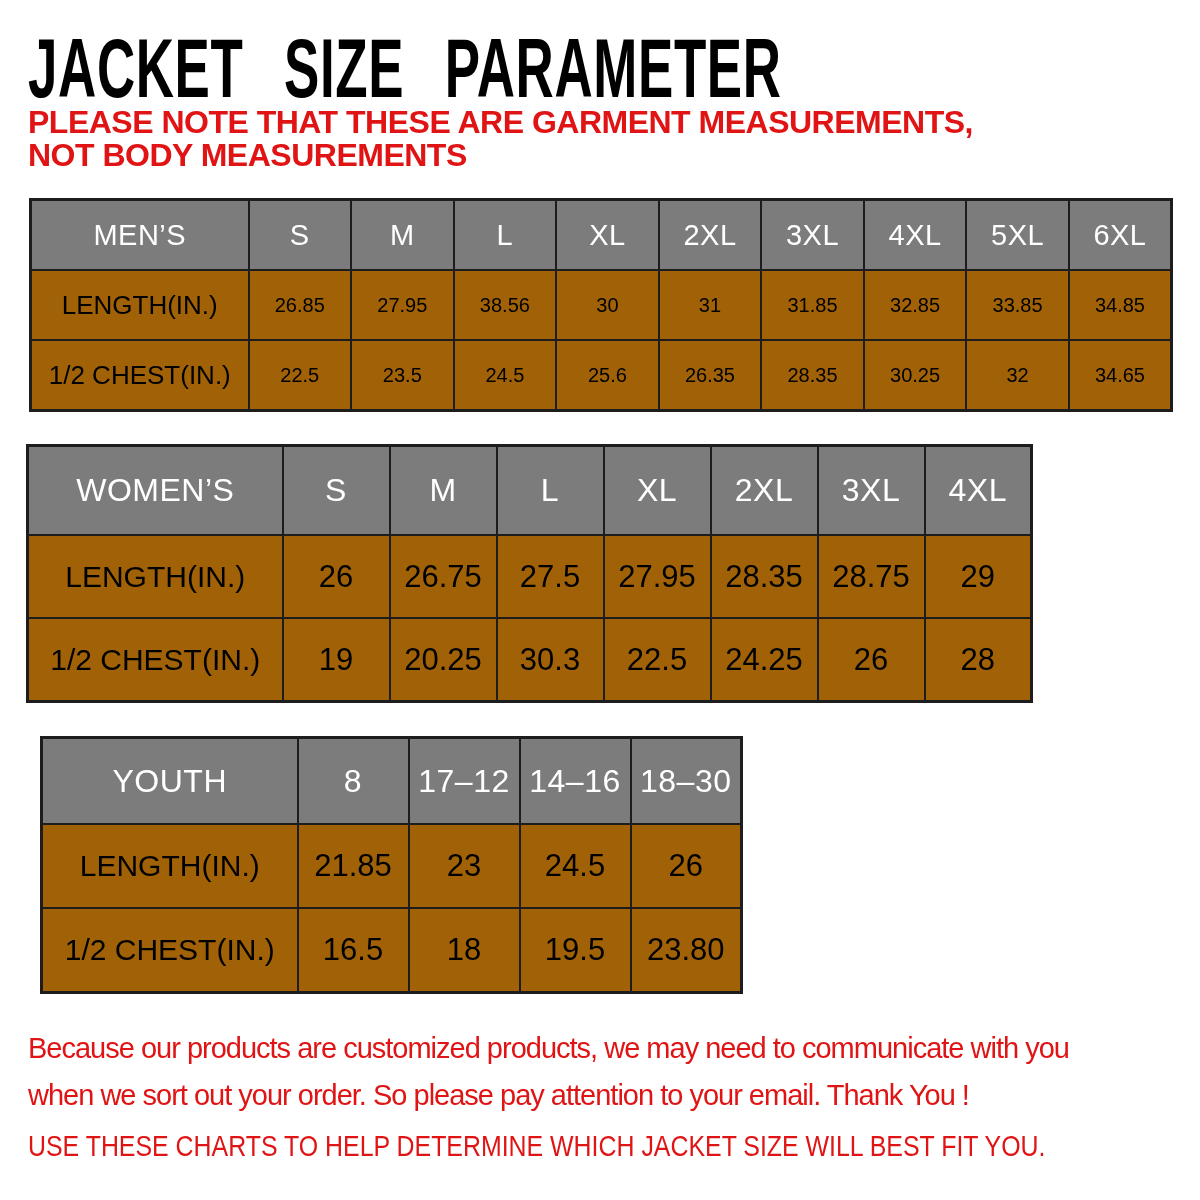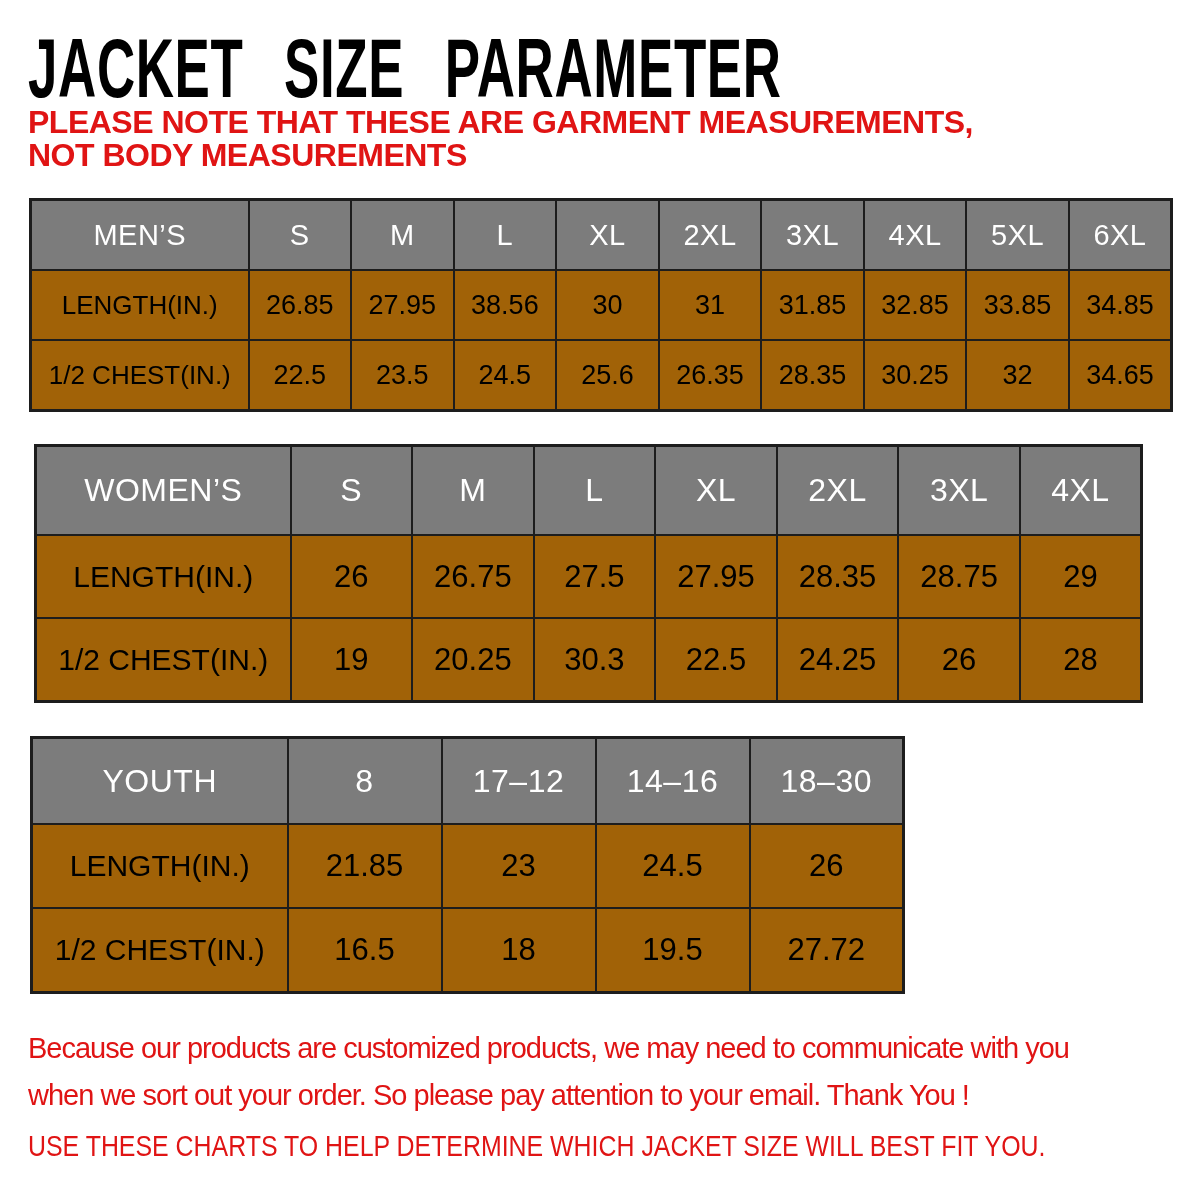--- a/index.html
+++ b/index.html
@@ -38,30 +38,30 @@
     padding:0;overflow:hidden;white-space:nowrap;
   }
   thead th{
     background:var(--gray);color:#fff;
     font-weight:400;letter-spacing:0.5px;
   }
   
   .t-mens{left:29px;top:198px;width:1144px;}
   .t-mens col:first-child{width:218px;}
   .t-mens th{height:68px;font-size:29px;}
-  .t-mens td{height:68px;font-size:27px;}
+  .t-mens td{height:68px;font-size:20px;}
   .t-mens td.row-label{font-size:26px;}
   
-  .t-womens{left:34px;top:444px;width:1109px;padding-left:24px;}
+  .t-womens{left:26px;top:444px;width:1007px;padding-left:24px;}
   .t-womens col:first-child{width:255px;}
   .t-womens th{height:87px;font-size:32px;}
   .t-womens td{height:81px;font-size:31px;}
   .t-womens td.row-label{font-size:30px;}
   
-  .t-youth{left:30px;top:736px;width:875px;}
+  .t-youth{left:40px;top:736px;width:703px;}
   .t-youth col:first-child{width:256px;}
   .t-youth th{height:84px;font-size:32px;}
   .t-youth td{height:82px;font-size:31px;}
   .t-youth td.row-label{font-size:30px;}
 
   .footer-para{
     position:absolute;left:28px;top:1025px;margin:0;width:1090px;
     color:var(--red);font-size:29px;line-height:47px;letter-spacing:-1px;
   }
   .footer-caps{
@@ -201,20 +201,20 @@
           <td>21.85</td>
           <td>23</td>
           <td>24.5</td>
           <td>26</td>
         </tr>
         <tr>
           <td class="row-label">1/2 CHEST(IN.)</td>
           <td>16.5</td>
           <td>18</td>
           <td>19.5</td>
-          <td>27.72</td>
+          <td>23.80</td>
         </tr>
       </tbody>
     </table>
 
   <p class="footer-para">Because our products are customized products, we may need to communicate with you when we sort out your order. So please pay attention to your email. Thank You !</p>
   <p class="footer-caps">USE THESE CHARTS TO HELP DETERMINE WHICH JACKET SIZE WILL BEST FIT YOU.</p>
 </div>
 
 </body></html>

